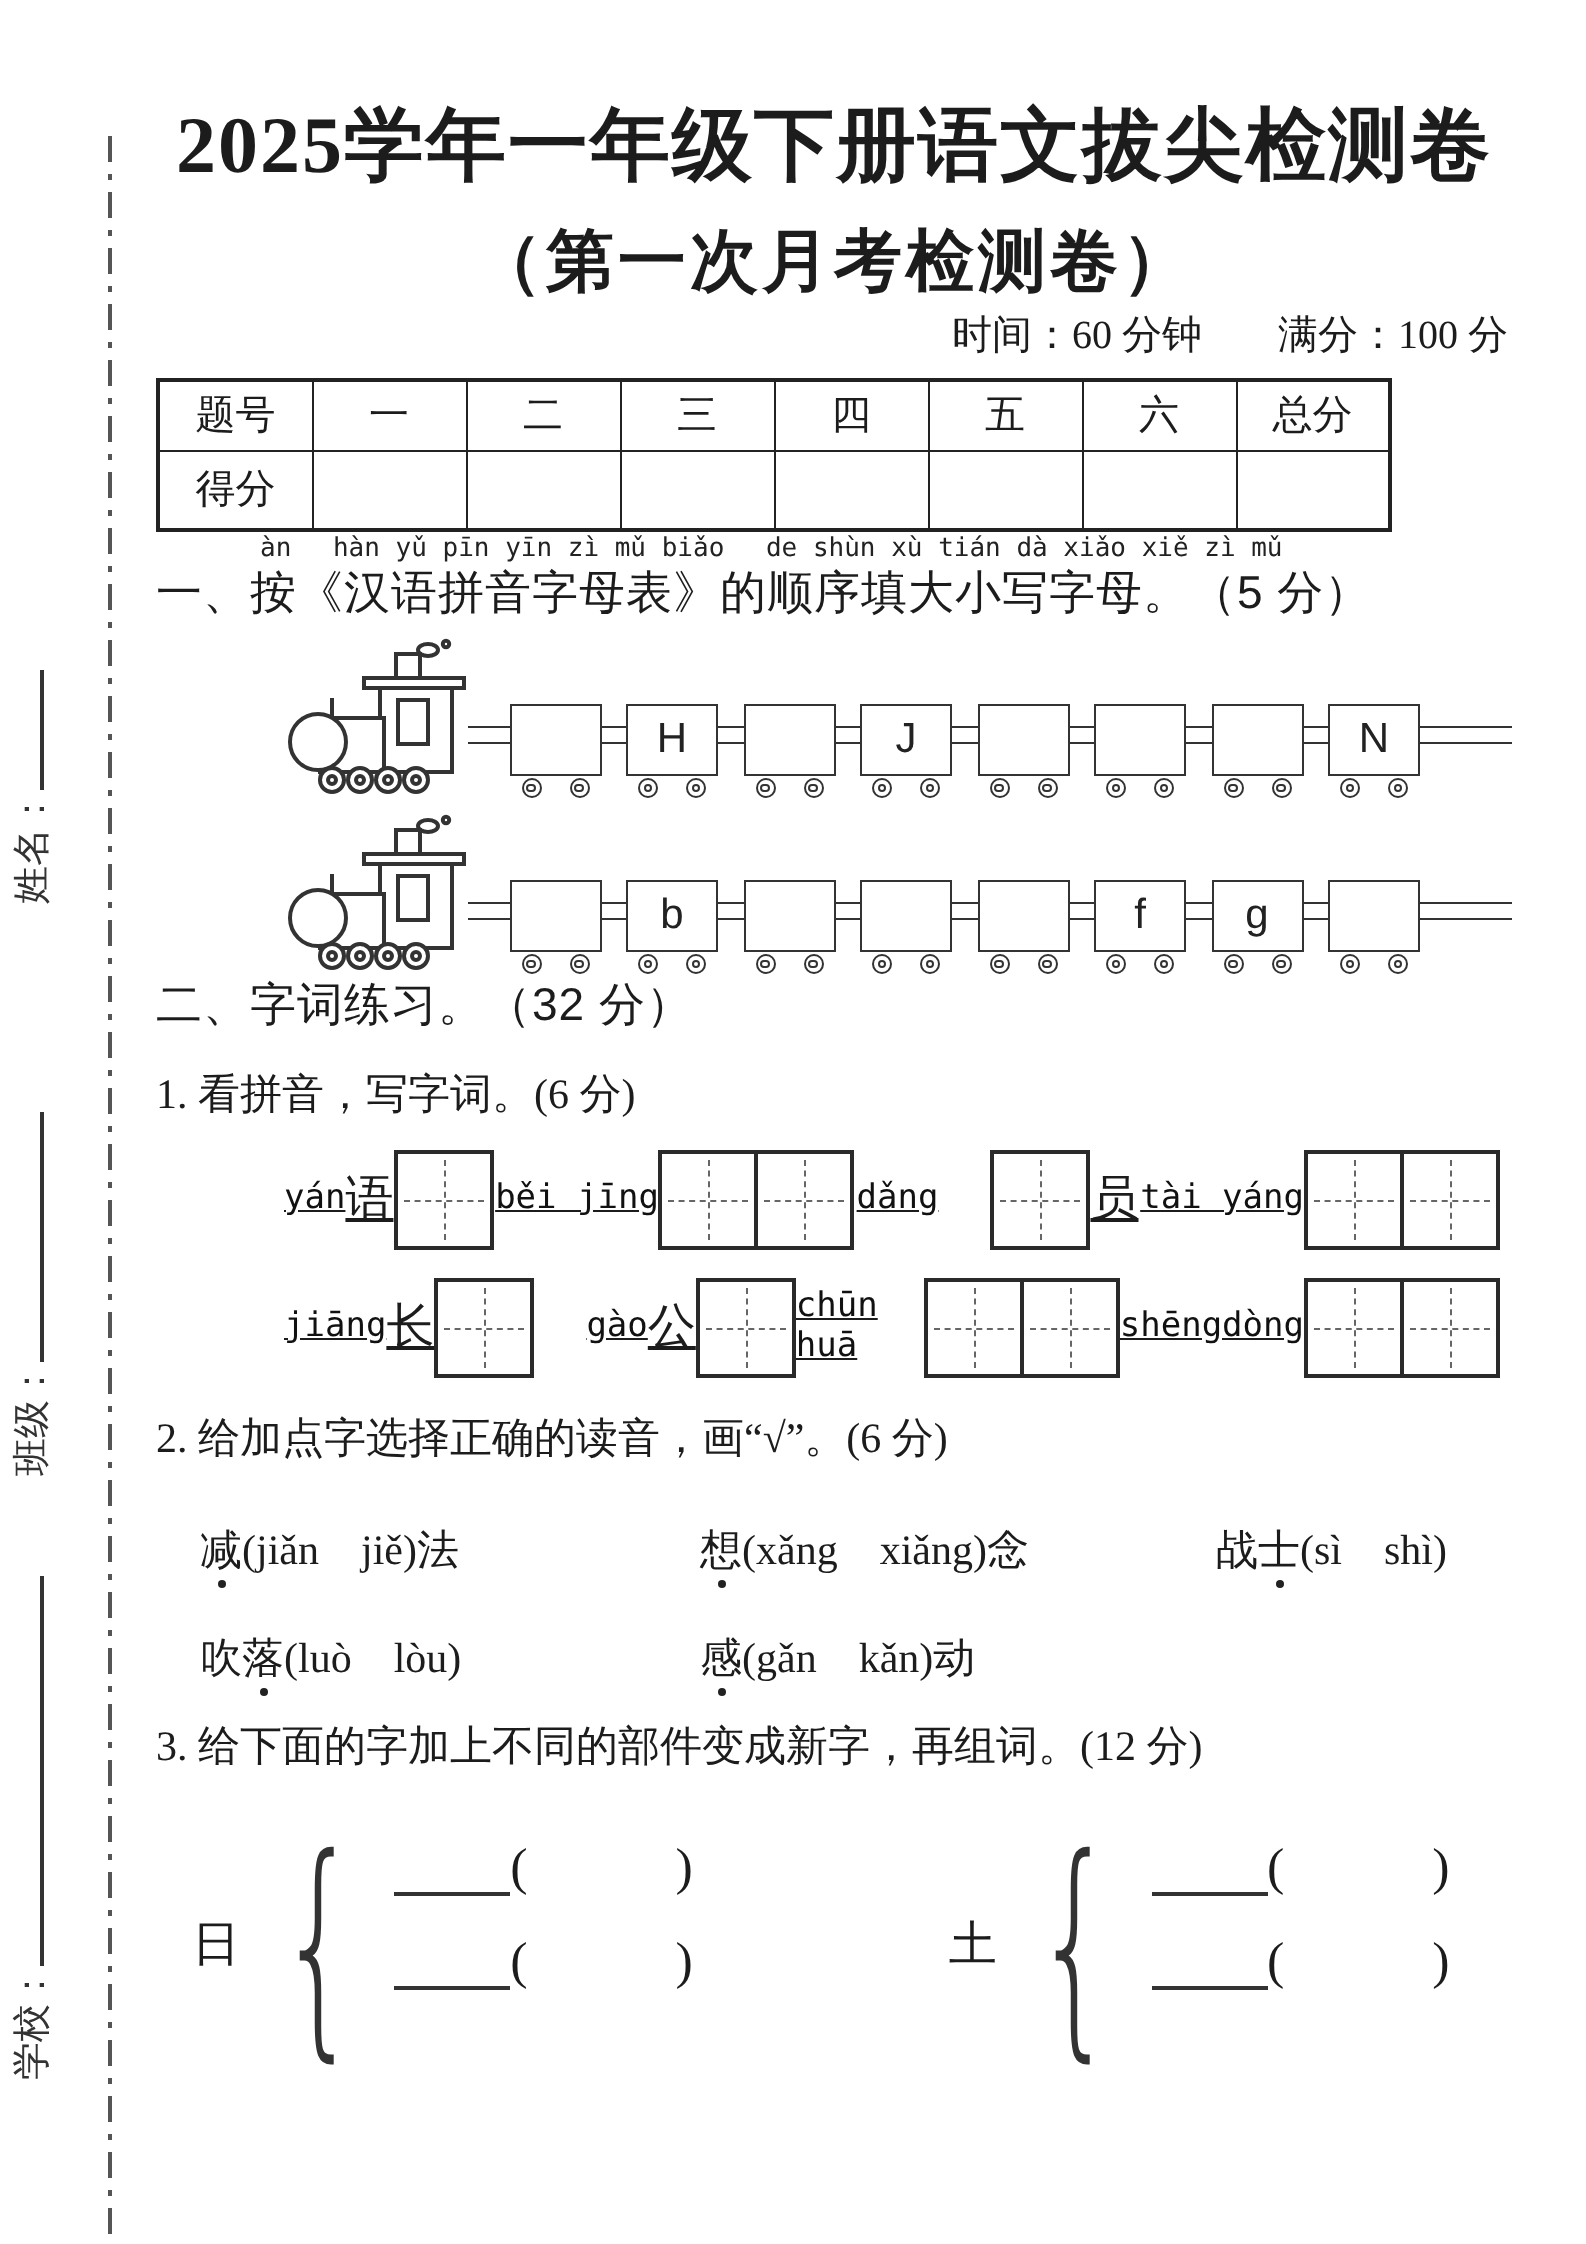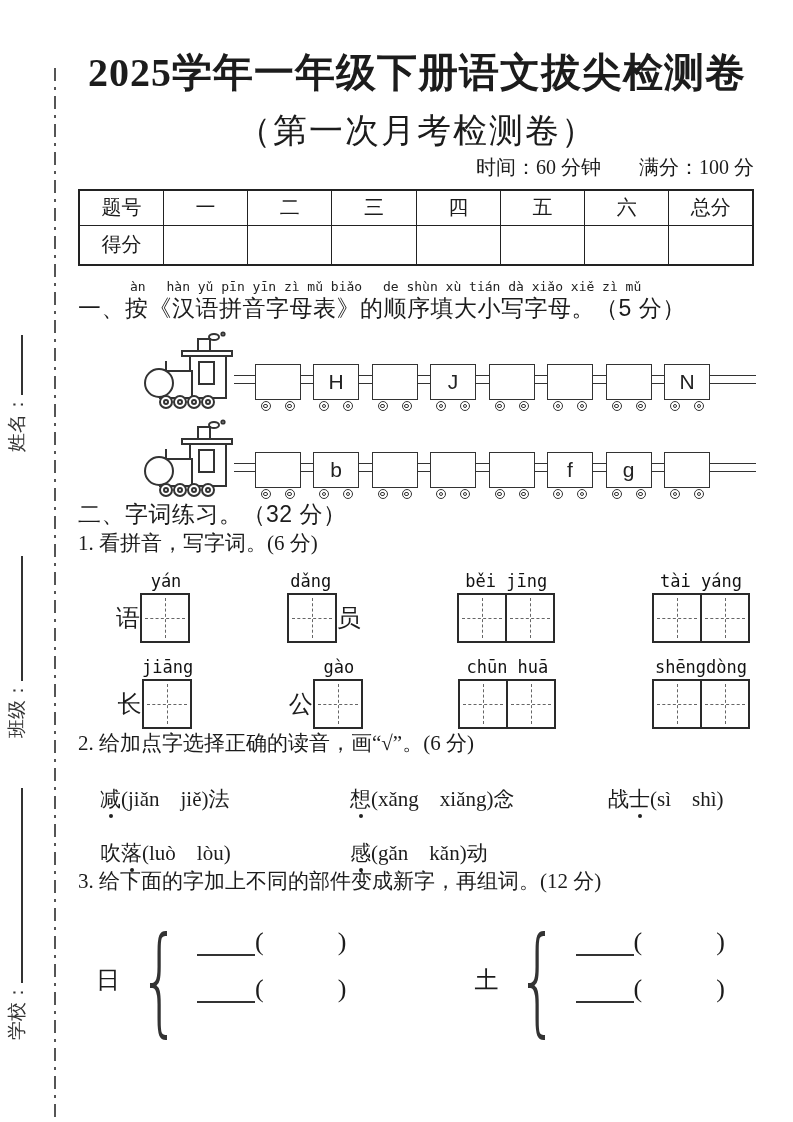--- a/index.html
+++ b/index.html
@@ -17,46 +17,46 @@
     position:absolute;left:2px;white-space:nowrap;font-size:19px;color:#333;
     transform:rotate(-90deg);transform-origin:left top;line-height:30px;
   }
   .side-field .fill{display:inline-block;border-bottom:2px solid #333;height:18px;vertical-align:baseline;}
   #sf-name{top:452px;}  #sf-name .fill{width:60px;}
   #sf-class{top:738px;} #sf-class .fill{width:125px;}
   #sf-school{top:1040px;} #sf-school .fill{width:195px;}
   
   .content{position:absolute;left:78px;top:0;width:678px;}
   .title{margin-top:50px;text-align:center;font-size:40px;font-weight:bold;letter-spacing:1px;line-height:1.15;}
-  .subtitle{text-align:center;font-size:34px;font-weight:normal;margin-top:12px;letter-spacing:2px;}
+  .subtitle{text-align:center;font-size:34px;font-weight:bold;margin-top:12px;letter-spacing:2px;}
   .info-line{text-align:right;font-size:20px;padding-right:2px;}
   .info-line .gap{display:inline-block;width:38px;}
   
-  table.score{border-collapse:collapse;width:676px;margin-top:8px;table-layout:fixed;}
+  table.score{border-collapse:collapse;width:618px;margin-top:8px;table-layout:fixed;}
   table.score th,table.score td{border:1.6px solid #222;font-size:20px;font-weight:normal;text-align:center;padding:0;}
   table.score{border:2.5px solid #222;}
   table.score tr.hdr{height:35px;} table.score tr.scr{height:40px;}
   
-  .pinyin-head{font-family:"DejaVu Sans Mono",monospace;font-size:13px;color:#222;letter-spacing:0px;line-height:13px;margin-top:14px;}
+  .pinyin-head{font-family:"DejaVu Sans Mono",monospace;font-size:13px;color:#222;letter-spacing:0px;line-height:13px;margin-top:2px;}
   .sec-title{font-family:"Liberation Sans","DejaVu Sans",sans-serif;font-size:23px;font-weight:500;letter-spacing:0.5px;line-height:30px;}
-  .q-title{font-size:21px;}
+  .q-title{font-size:21px;margin-top:16px;}
   
   .train{position:relative;height:84px;margin-left:64px;margin-top:4px;display:flex;align-items:flex-end;}
   .rail{position:absolute;left:92px;right:0px;bottom:27px;height:7px;border-top:1.6px solid #333;border-bottom:1.6px solid #333;}
   .loco{flex:0 0 auto;z-index:1;}
   .car{width:46px;margin-left:12.5px;z-index:1;display:flex;flex-direction:column;align-items:center;}
   .car-body{width:46px;height:36px;border:1.8px solid #333;background:#fff;box-sizing:border-box;
     display:flex;align-items:center;justify-content:center;
     font-family:"Liberation Sans","DejaVu Sans",sans-serif;font-size:21px;color:#222;}
   .wheels{display:flex;justify-content:space-between;width:34px;margin-top:1px;}
   .wheel{width:10px;height:10px;border:1.6px solid #333;border-radius:50%;position:relative;background:#fff;box-sizing:border-box;}
   .wheel::after{content:'';position:absolute;inset:1.8px;border:1.4px solid #333;border-radius:50%;}
   
   .wrow-line{display:flex;padding-left:38px;padding-right:6px;justify-content:space-between;margin-top:14px;}
-  .wgroup{display:flex;flex-direction:column;align-items:center;}
+  .wgroup{display:flex;flex-direction:row;align-items:center;text-decoration:underline;}
   .py{font-family:"DejaVu Sans Mono",monospace;font-size:17px;line-height:20px;color:#111;margin-bottom:2px;}
   .wgroup.charL .py{padding-left:26px;} .wgroup.charR .py{padding-right:26px;}
   .wchars{display:flex;align-items:center;}
   .hanzi{font-size:24px;line-height:26px;}
   .wbox{width:50px;height:50px;border:2px solid #2a2a2a;background:#fff;position:relative;box-sizing:border-box;}
   .wbox + .wbox{margin-left:-2px;}
   .wbox::before{content:'';position:absolute;left:50%;top:3px;bottom:3px;border-left:1.5px dashed #666;}
   .wbox::after{content:'';position:absolute;top:50%;left:3px;right:3px;border-top:1.5px dashed #666;}
   
   .q2-grid{display:grid;grid-template-columns:250px 258px auto;row-gap:26px;padding-left:22px;margin-top:28px;font-size:21px;}
@@ -325,32 +325,32 @@
   <div class="q-title">1. 看拼音，写字词。(6 分)</div>
 
   <div class="wrow-line">
     <div class="wgroup charL">
       <div class="py">yán</div>
       <div class="wchars">
           <span class="hanzi">语</span>
           <span class="wbox"></span>
         </div>
     </div>
+    <div class="wgroup">
+      <div class="py">běi jīng</div>
+      <div class="wchars">
+          <span class="wbox"></span>
+          <span class="wbox"></span>
+        </div>
+    </div>
     <div class="wgroup charR">
       <div class="py">dǎng</div>
       <div class="wchars">
           <span class="wbox"></span>
           <span class="hanzi">员</span>
-        </div>
-    </div>
-    <div class="wgroup">
-      <div class="py">běi jīng</div>
-      <div class="wchars">
-          <span class="wbox"></span>
-          <span class="wbox"></span>
         </div>
     </div>
     <div class="wgroup">
       <div class="py">tài yáng</div>
       <div class="wchars">
           <span class="wbox"></span>
           <span class="wbox"></span>
         </div>
     </div>
   </div>

